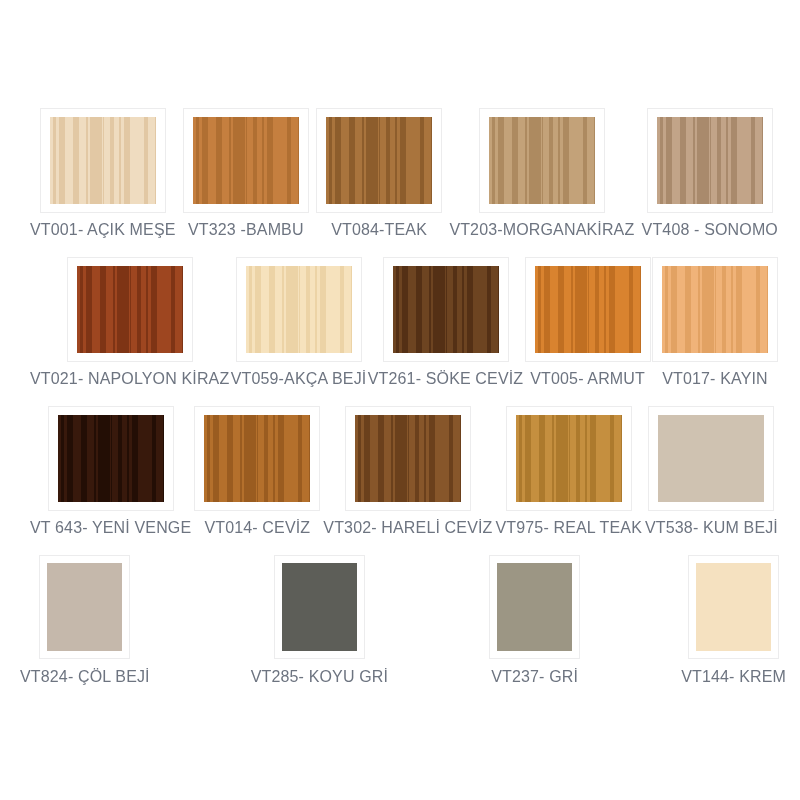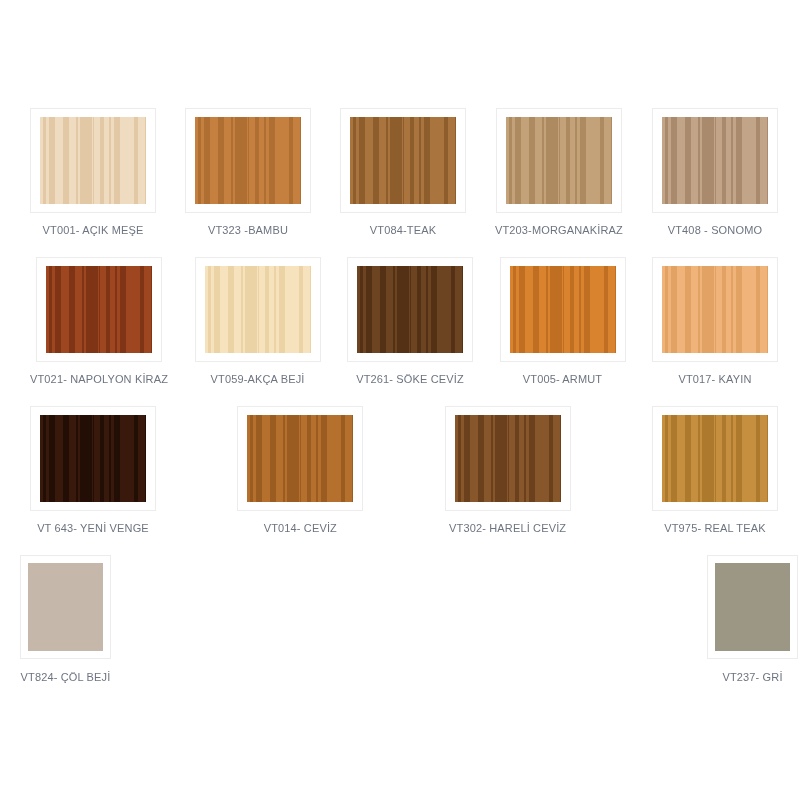--- a/index.html
+++ b/index.html
@@ -22,21 +22,21 @@
     box-sizing:border-box;
   }
   
   .row-wood{
     padding:0 22px 0 30px;
     justify-content:space-between;
     margin-bottom:21px;
   }
   
   .row-solid{
-    padding:0 2px 0 20px;
+    padding:0 14px 0 20px;
     justify-content:space-between;
   }
   .swatch-cell{
     display:flex;
     flex-direction:column;
     align-items:center;
   }
   .card{
     background:#ffffff;
     border:1px solid #ececed;
@@ -53,21 +53,21 @@
     width:91px;height:104px;
     padding:7px 7px;
   }
   .chip{
     width:100%;height:100%;
     box-sizing:border-box;
   }
   .chip.bordered{border:1px solid #e3e3e3;}
   .label{
     margin-top:11px;
-    font-size:11px;
+    font-size:16px;
     letter-spacing:0.15px;
     color:#6d7480;
     white-space:nowrap;
     text-align:center;
     line-height:12px;
   }
   .row-solid .label{margin-top:12px;}
 </style>
 </head>
 <body>
@@ -155,28 +155,46 @@
           <div class="chip" style="background: linear-gradient(90deg, rgb(135, 86, 42) 0%, rgb(135, 86, 42) 2.93%, rgb(107, 64, 28) 2.93%, rgb(107, 64, 28) 5.67%, rgb(135, 86, 42) 5.67%, rgb(135, 86, 42) 8.86%, rgb(107, 64, 28) 8.86%, rgb(107, 64, 28) 12.72%, rgb(107, 64, 28) 12.72%, rgb(107, 64, 28) 13.87%, rgb(135, 86, 42) 13.87%, rgb(135, 86, 42) 15.48%, rgb(135, 86, 42) 15.48%, rgb(135, 86, 42) 19.76%, rgb(135, 86, 42) 19.76%, rgb(135, 86, 42) 21.96%, rgb(107, 64, 28) 21.96%, rgb(107, 64, 28) 23.11%, rgb(107, 64, 28) 23.11%, rgb(107, 64, 28) 27.15%, rgb(135, 86, 42) 27.15%, rgb(135, 86, 42) 30.57%, rgb(135, 86, 42) 30.57%, rgb(135, 86, 42) 33.57%, rgb(107, 64, 28) 33.57%, rgb(107, 64, 28) 35.17%, rgb(107, 64, 28) 35.17%, rgb(107, 64, 28) 36.3%, rgb(135, 86, 42) 36.3%, rgb(135, 86, 42) 37.7%, rgb(107, 64, 28) 37.7%, rgb(107, 64, 28) 41.03%, rgb(107, 64, 28) 41.03%, rgb(107, 64, 28) 44.87%, rgb(107, 64, 28) 44.87%, rgb(107, 64, 28) 48.61%, rgb(135, 86, 42) 48.61%, rgb(135, 86, 42) 49.63%, rgb(107, 64, 28) 49.63%, rgb(107, 64, 28) 51.04%, rgb(135, 86, 42) 51.04%, rgb(135, 86, 42) 53.25%, rgb(135, 86, 42) 53.25%, rgb(135, 86, 42) 56.83%, rgb(107, 64, 28) 56.83%, rgb(107, 64, 28) 60.71%, rgb(135, 86, 42) 60.71%, rgb(135, 86, 42) 62.29%, rgb(135, 86, 42) 62.29%, rgb(135, 86, 42) 65.14%, rgb(107, 64, 28) 65.14%, rgb(107, 64, 28) 67.05%, rgb(135, 86, 42) 67.05%, rgb(135, 86, 42) 70%, rgb(107, 64, 28) 70%, rgb(107, 64, 28) 73.34%, rgb(107, 64, 28) 73.34%, rgb(107, 64, 28) 75.59%, rgb(135, 86, 42) 75.59%, rgb(135, 86, 42) 77.3%, rgb(135, 86, 42) 77.3%, rgb(135, 86, 42) 80.21%, rgb(135, 86, 42) 80.21%, rgb(135, 86, 42) 82.66%, rgb(135, 86, 42) 82.66%, rgb(135, 86, 42) 85.09%, rgb(135, 86, 42) 85.09%, rgb(135, 86, 42) 88.62%, rgb(107, 64, 28) 88.62%, rgb(107, 64, 28) 89.93%, rgb(107, 64, 28) 89.93%, rgb(107, 64, 28) 92.88%, rgb(135, 86, 42) 92.88%, rgb(135, 86, 42) 96.95%, rgb(135, 86, 42) 96.95%, rgb(135, 86, 42) 99.48%, rgb(107, 64, 28) 99.48%, rgb(107, 64, 28) 100%) rgb(135, 86, 42);"></div>
         </div>
         <div class="label">VT302- HARELİ CEVİZ</div>
       </div>
       <div class="swatch-cell">
         <div class="card">
           <div class="chip" style="background: linear-gradient(90deg, rgb(197, 143, 63) 0%, rgb(197, 143, 63) 2.93%, rgb(173, 122, 45) 2.93%, rgb(173, 122, 45) 5.67%, rgb(197, 143, 63) 5.67%, rgb(197, 143, 63) 8.86%, rgb(173, 122, 45) 8.86%, rgb(173, 122, 45) 12.72%, rgb(173, 122, 45) 12.72%, rgb(173, 122, 45) 13.87%, rgb(197, 143, 63) 13.87%, rgb(197, 143, 63) 15.48%, rgb(197, 143, 63) 15.48%, rgb(197, 143, 63) 19.76%, rgb(197, 143, 63) 19.76%, rgb(197, 143, 63) 21.96%, rgb(173, 122, 45) 21.96%, rgb(173, 122, 45) 23.11%, rgb(173, 122, 45) 23.11%, rgb(173, 122, 45) 27.15%, rgb(197, 143, 63) 27.15%, rgb(197, 143, 63) 30.57%, rgb(197, 143, 63) 30.57%, rgb(197, 143, 63) 33.57%, rgb(173, 122, 45) 33.57%, rgb(173, 122, 45) 35.17%, rgb(173, 122, 45) 35.17%, rgb(173, 122, 45) 36.3%, rgb(197, 143, 63) 36.3%, rgb(197, 143, 63) 37.7%, rgb(173, 122, 45) 37.7%, rgb(173, 122, 45) 41.03%, rgb(173, 122, 45) 41.03%, rgb(173, 122, 45) 44.87%, rgb(173, 122, 45) 44.87%, rgb(173, 122, 45) 48.61%, rgb(197, 143, 63) 48.61%, rgb(197, 143, 63) 49.63%, rgb(173, 122, 45) 49.63%, rgb(173, 122, 45) 51.04%, rgb(197, 143, 63) 51.04%, rgb(197, 143, 63) 53.25%, rgb(197, 143, 63) 53.25%, rgb(197, 143, 63) 56.83%, rgb(173, 122, 45) 56.83%, rgb(173, 122, 45) 60.71%, rgb(197, 143, 63) 60.71%, rgb(197, 143, 63) 62.29%, rgb(197, 143, 63) 62.29%, rgb(197, 143, 63) 65.14%, rgb(173, 122, 45) 65.14%, rgb(173, 122, 45) 67.05%, rgb(197, 143, 63) 67.05%, rgb(197, 143, 63) 70%, rgb(173, 122, 45) 70%, rgb(173, 122, 45) 73.34%, rgb(173, 122, 45) 73.34%, rgb(173, 122, 45) 75.59%, rgb(197, 143, 63) 75.59%, rgb(197, 143, 63) 77.3%, rgb(197, 143, 63) 77.3%, rgb(197, 143, 63) 80.21%, rgb(197, 143, 63) 80.21%, rgb(197, 143, 63) 82.66%, rgb(197, 143, 63) 82.66%, rgb(197, 143, 63) 85.09%, rgb(197, 143, 63) 85.09%, rgb(197, 143, 63) 88.62%, rgb(173, 122, 45) 88.62%, rgb(173, 122, 45) 89.93%, rgb(173, 122, 45) 89.93%, rgb(173, 122, 45) 92.88%, rgb(197, 143, 63) 92.88%, rgb(197, 143, 63) 96.95%, rgb(197, 143, 63) 96.95%, rgb(197, 143, 63) 99.48%, rgb(173, 122, 45) 99.48%, rgb(173, 122, 45) 100%) rgb(197, 143, 63);"></div>
         </div>
         <div class="label">VT975- REAL TEAK</div>
       </div>
+      <div class="swatch-cell">
+        <div class="card">
+          <div class="chip" style="background: rgb(207, 194, 177);"></div>
+        </div>
+        <div class="label">VT538- KUM BEJİ</div>
+      </div>
     </div>
     <div class="swatch-row row-solid">
       <div class="swatch-cell">
         <div class="card">
           <div class="chip" style="background: rgb(197, 184, 171);"></div>
         </div>
         <div class="label">VT824- ÇÖL BEJİ</div>
       </div>
       <div class="swatch-cell">
         <div class="card">
+          <div class="chip" style="background: rgb(93, 94, 88);"></div>
+        </div>
+        <div class="label">VT285- KOYU GRİ</div>
+      </div>
+      <div class="swatch-cell">
+        <div class="card">
           <div class="chip" style="background: rgb(156, 150, 132);"></div>
         </div>
         <div class="label">VT237- GRİ</div>
+      </div>
+      <div class="swatch-cell">
+        <div class="card">
+          <div class="chip" style="background: rgb(245, 225, 192);"></div>
+        </div>
+        <div class="label">VT144- KREM</div>
       </div>
     </div>
   </div>
 
 </body></html>

